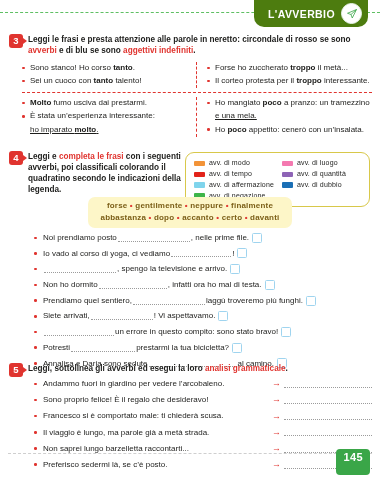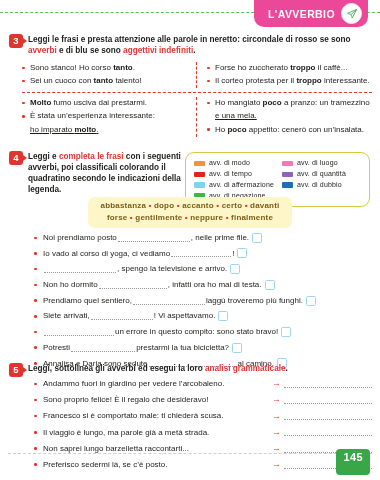--- a/index.html
+++ b/index.html
@@ -18,21 +18,21 @@
   
   .top-rule {
     position: absolute;
     left: 0; right: 0; top: 12px;
     border-top: 1.4px dashed #5fbf63;
   }
   .header-tab {
     position: absolute;
     right: 12px; top: 0;
     height: 27px;
-    background: #ec4899;
+    background: #4d7c0f;
     border-radius: 0 0 10px 10px;
     display: flex;
     align-items: center;
     gap: 6px;
     padding: 0 6px 0 14px;
     box-sizing: border-box;
     z-index: 4;
   }
   .header-title {
     color: #ffffff;
@@ -257,21 +257,21 @@
     <div class="grid3-col left">
       <div class="s-item">
         <span>Sono stanco! Ho corso </span><b>tanto</b><span>.</span>
       </div>
       <div class="s-item">
         <span>Sei un cuoco con </span><b>tanto</b><span> talento!</span>
       </div>
     </div>
     <div class="grid3-col right">
       <div class="s-item">
-        <span>Forse ho zuccherato </span><b>troppo</b><span> il caffè...</span>
+        <span>Forse ho zuccherato </span><b>troppo</b><span> il metà...</span>
       </div>
       <div class="s-item">
         <span>Il corteo protesta per il </span><b>troppo</b><span> interessante.</span>
       </div>
     </div>
   </div>
 
   <div class="grid3-row divided">
     <div class="grid3-col left">
       <div class="s-item">
@@ -334,22 +334,22 @@
       <span>avv. di quantità</span>
     </div>
     <div class="legend-item">
       <span class="legend-swatch" style="background:#1b6fb5"></span>
       <span>avv. di dubbio</span>
     </div>
   </div>
 </div>
 
 <div class="wordbank">
+  <div id="wb2"><span>forse</span><span class="sep"> • </span><span>gentilmente</span><span class="sep"> • </span><span>neppure</span><span class="sep"> • </span><span>finalmente</span></div>
   <div id="wb1"><span>abbastanza</span><span class="sep"> • </span><span>dopo</span><span class="sep"> • </span><span>accanto</span><span class="sep"> • </span><span>certo</span><span class="sep"> • </span><span>davanti</span></div>
-  <div id="wb2"><span>forse</span><span class="sep"> • </span><span>gentilmente</span><span class="sep"> • </span><span>neppure</span><span class="sep"> • </span><span>finalmente</span></div>
 </div>
 
 <div class="fill-list" id="fill-list">
     <div class="fill-item">
       <span>Noi prendiamo posto </span>
       <span class="dots" style="width: 72px;"></span>
       <span>, nelle prime file.</span>
       <span class="chk"></span>
     </div>
     <div class="fill-item">

